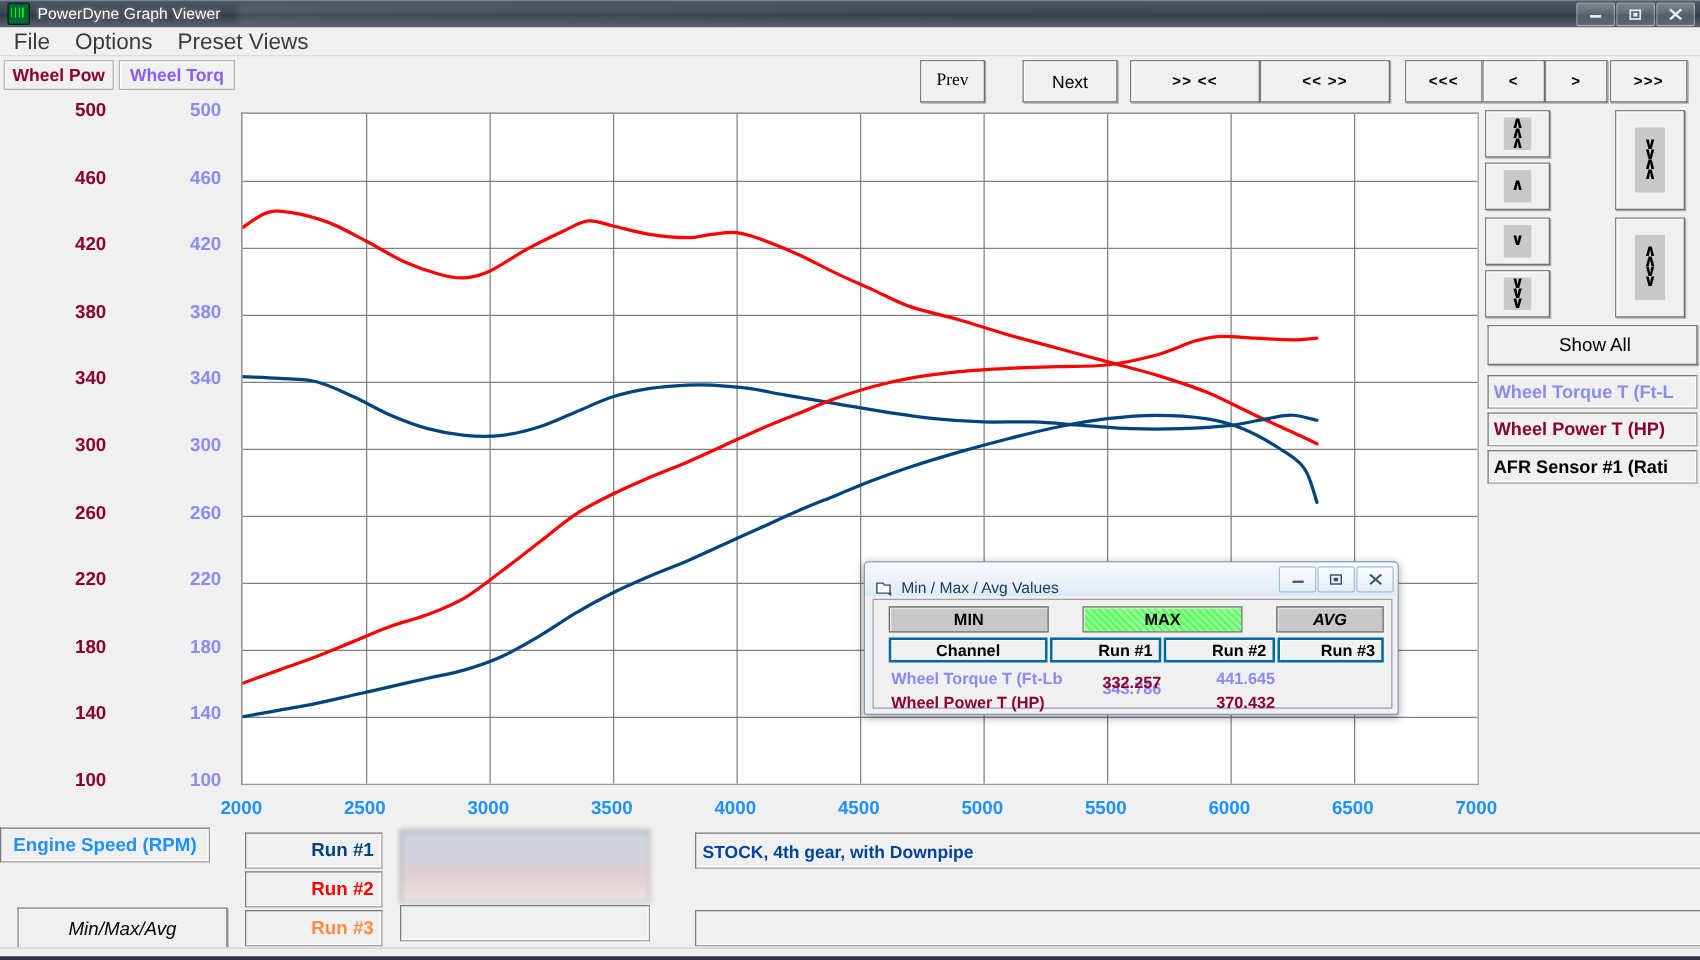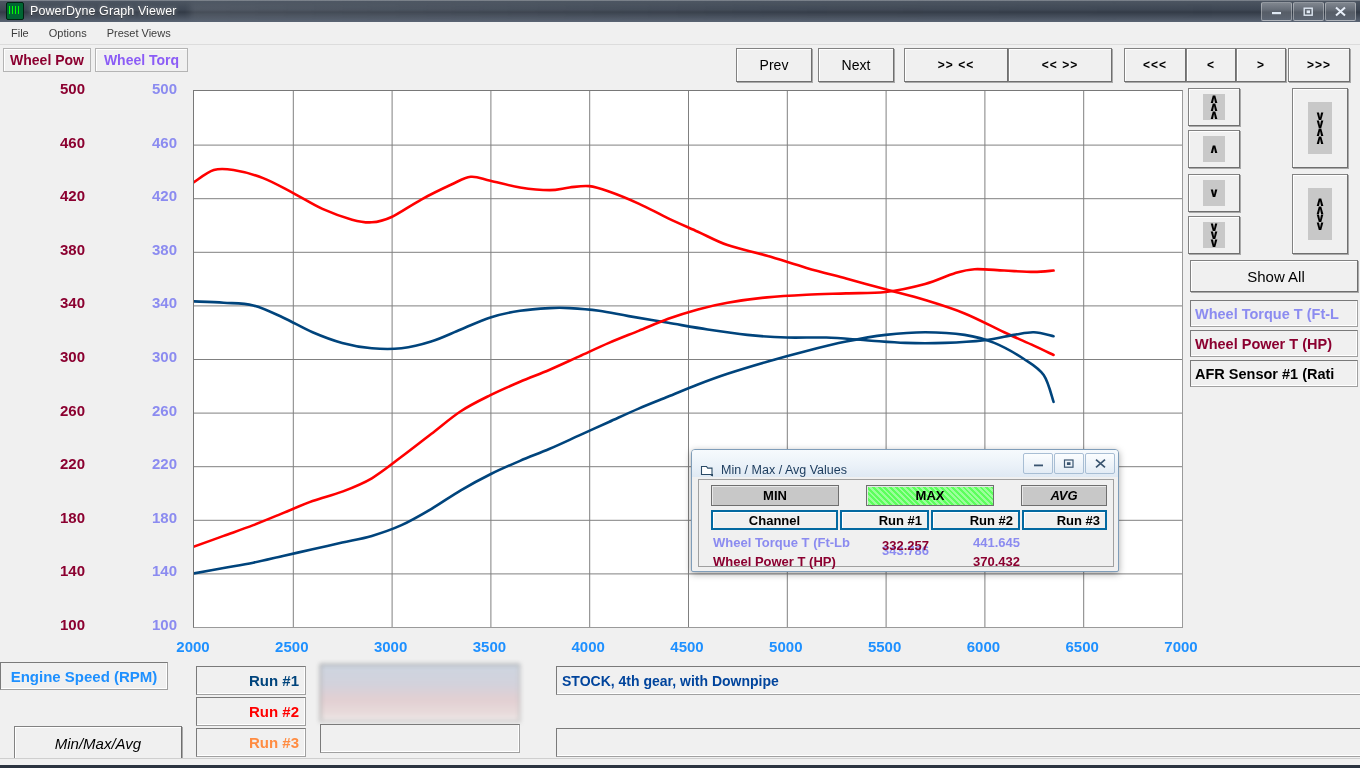--- a/index.html
+++ b/index.html
@@ -48,21 +48,21 @@
   }
   #wincontrols .wb svg{display:block;}
 
   
   #menubar{
     position:absolute;left:0;top:22px;width:1360px;height:22px;
     background:#f0f0f0;border-bottom:1px solid #dcdcdc;
     display:flex;align-items:center;
   }
   #menubar .mi{
-    font-size:11px;color:#3c3c3c;padding:2px 9px;margin-left:2px;cursor:default;text-align:right;
+    font-size:18px;color:#3c3c3c;padding:2px 9px;margin-left:2px;cursor:default;text-align:right;
   }
 
   
   .btn3d{
     background:#f0f0f0;
     border:1px solid #828282;
     border-right-color:#6f6f6f;border-bottom-color:#6f6f6f;
     box-shadow: inset 1px 1px 0 #ffffff, 1px 1px 0 #a9a9a9;
     font-size:13px;color:#000;
     display:flex;align-items:center;justify-content:center;
@@ -306,21 +306,21 @@
       <div class="xtick" style="left: 395.2px;">4000</div>
       <div class="xtick" style="left: 494px;">4500</div>
       <div class="xtick" style="left: 592.8px;">5000</div>
       <div class="xtick" style="left: 691.6px;">5500</div>
       <div class="xtick" style="left: 790.4px;">6000</div>
       <div class="xtick" style="left: 889.2px;">6500</div>
       <div class="xtick" style="left: 988px;">7000</div>
     </div>
 
   <div id="navbar">
-      <div class="btn3d navbtn" style="left: 736px; width: 76px;">Prev</div>
+      <div class="btn3d navbtn" style="left: 736px; width: 52px; font-family: Liberation Serif, serif;">Prev</div>
       <div class="btn3d navbtn" style="left: 818px; width: 76px;">Next</div>
       <div class="btn3d navbtn sym" style="left: 904px; width: 104px;">&gt;&gt; &lt;&lt;</div>
       <div class="btn3d navbtn sym" style="left: 1008px; width: 104px;">&lt;&lt; &gt;&gt;</div>
       <div class="btn3d navbtn sym" style="left: 1124px; width: 62px;">&lt;&lt;&lt;</div>
       <div class="btn3d navbtn sym" style="left: 1186px; width: 50px;">&lt;</div>
       <div class="btn3d navbtn sym" style="left: 1236px; width: 50px;">&gt;</div>
       <div class="btn3d navbtn sym" style="left: 1288px; width: 62px;">&gt;&gt;&gt;</div>
     </div>
 
   <div id="rightpanel">

